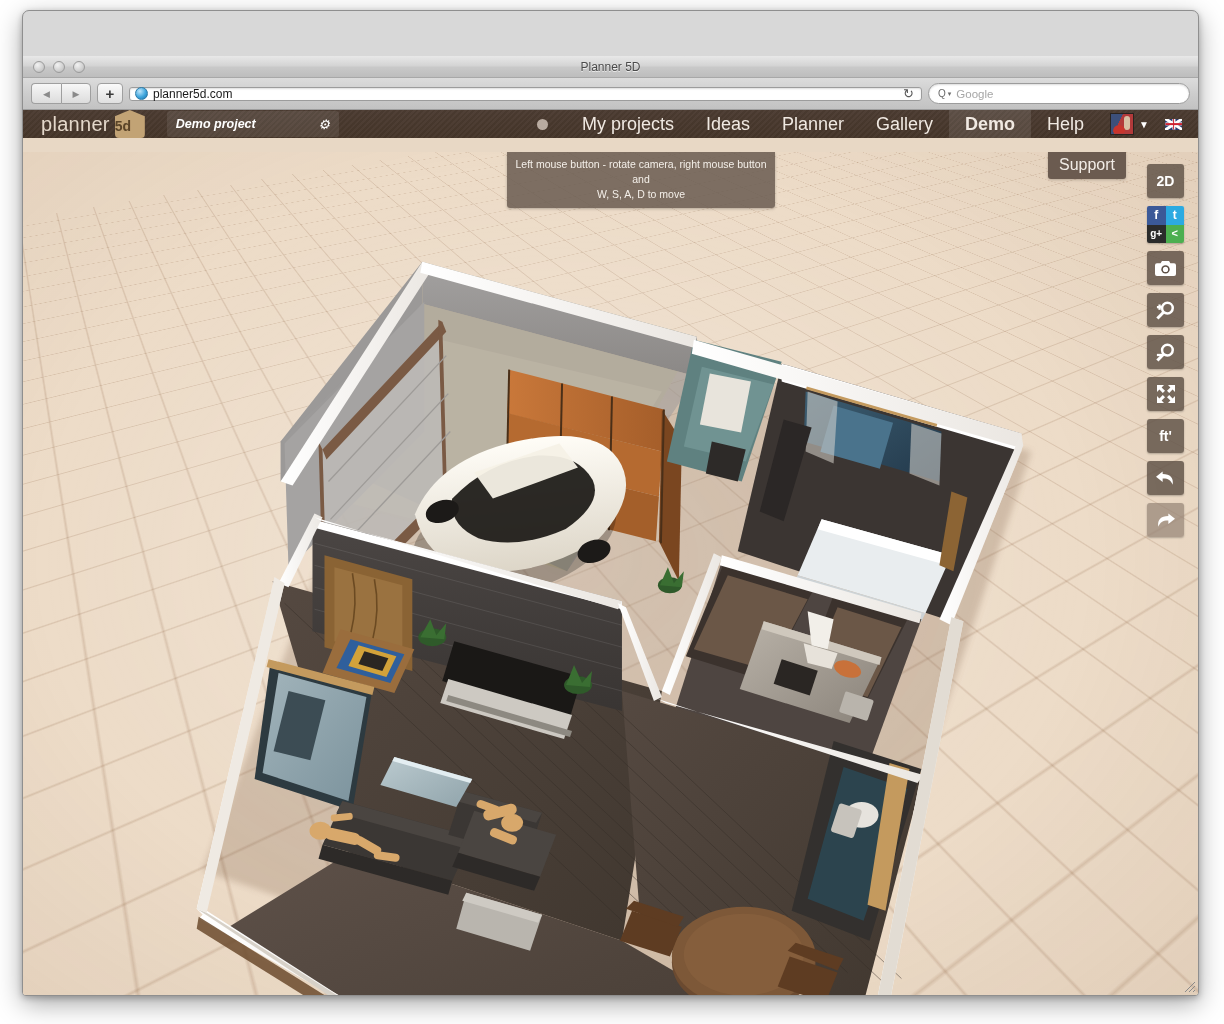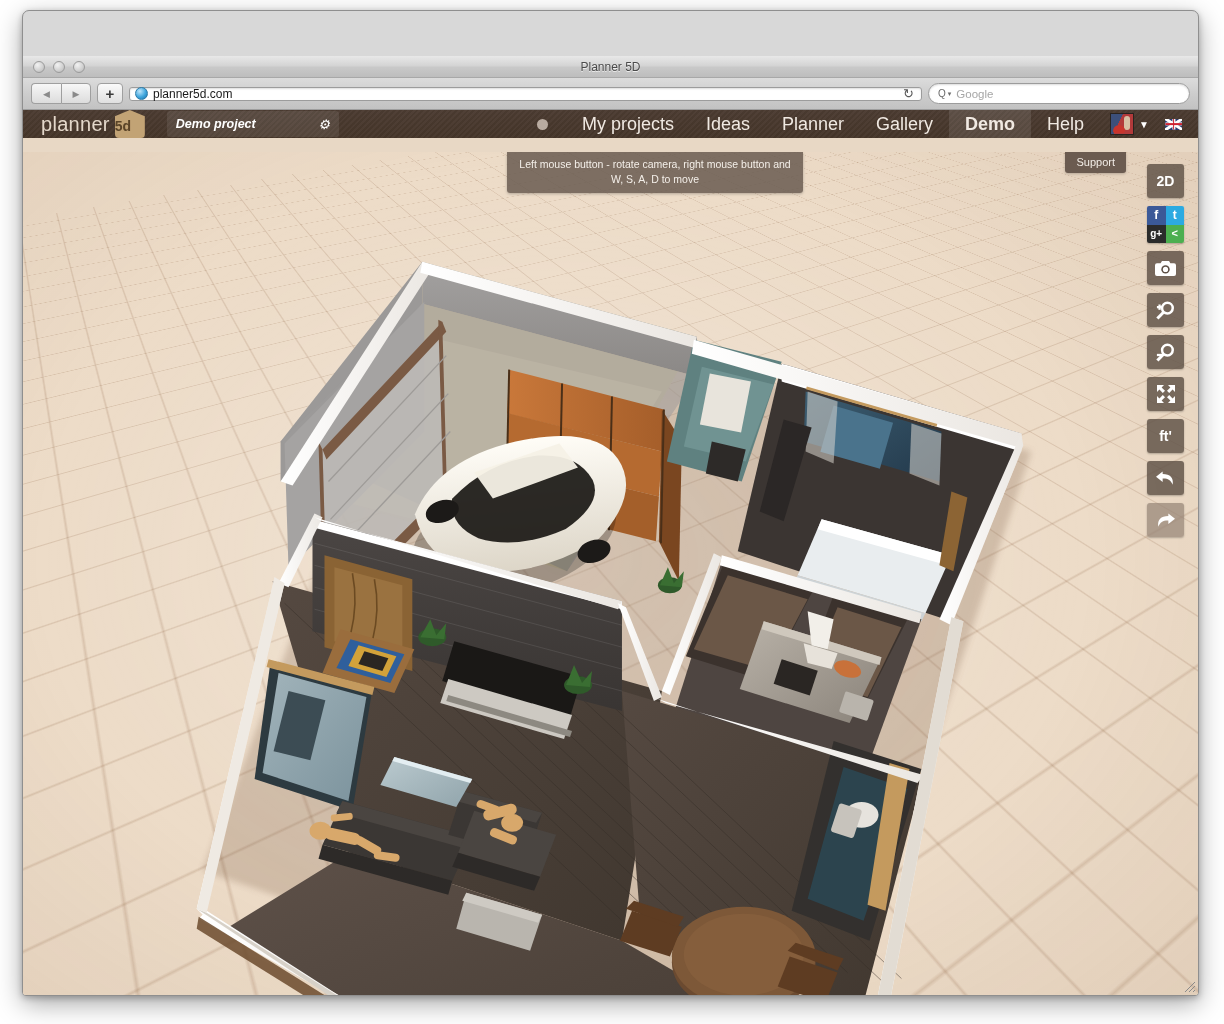--- a/index.html
+++ b/index.html
@@ -197,34 +197,34 @@
     transform: perspective(900px) rotateX(56deg) rotate(-31deg) scale(1.55);
     transform-origin: 50% 40%;
   }
   #grid-vignette {
     position: absolute; inset: 0;
     background: radial-gradient(ellipse at 46% 46%, rgba(255,255,255,.22) 0%, rgba(0,0,0,0) 58%, rgba(120,80,50,.10) 100%);
   }
 
   
   #camera-hint {
-    position: absolute; left: 484px; top: 0; width: 296px;
+    position: absolute; left: 484px; top: 0; width: 268px;
     background: rgba(104,90,80,.85);
     color: #f4efe9; font-size: 10.5px; line-height: 15px;
     text-align: center; padding: 5px 8px 6px;
     border-radius: 0 0 3px 3px;
     box-shadow: 0 1px 3px rgba(0,0,0,.25);
     z-index: 30;
   }
 
   
   #support-tab {
     position: absolute; right: 72px; top: 0;
     background: #6b5b50; color: #f2ece6;
-    font-size: 11px; padding: 4px 11px 5px;
+    font-size: 16px; padding: 4px 11px 5px;
     border-radius: 0 0 3px 3px; z-index: 30;
     box-shadow: 0 1px 3px rgba(0,0,0,.22);
   }
 
   
   #right-toolbar {
     position: absolute; right: 14px; top: 12px;
     display: flex; flex-direction: column; align-items: center; gap: 8px;
     z-index: 30;
   }

